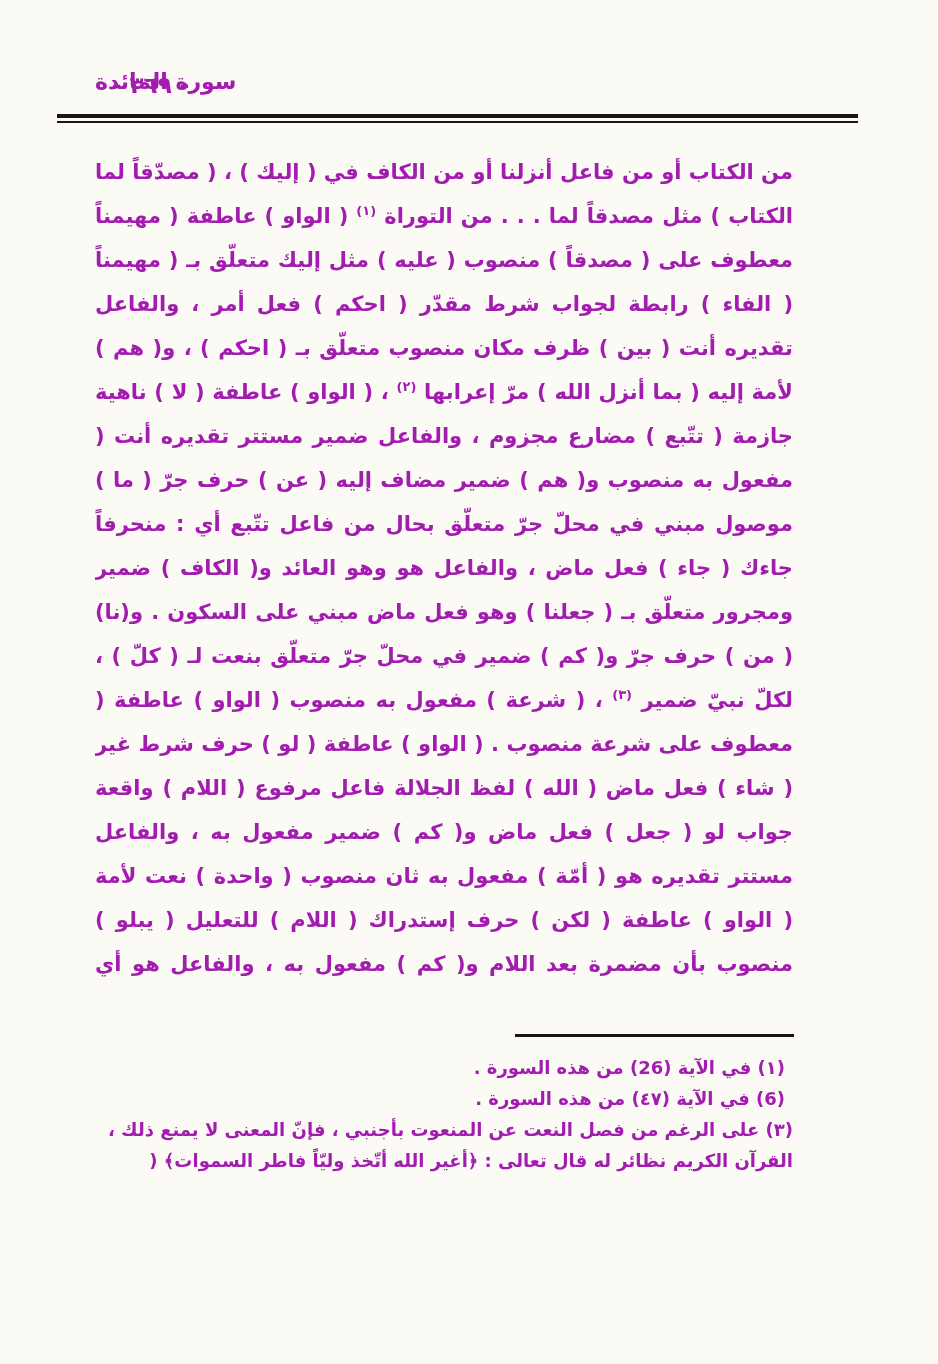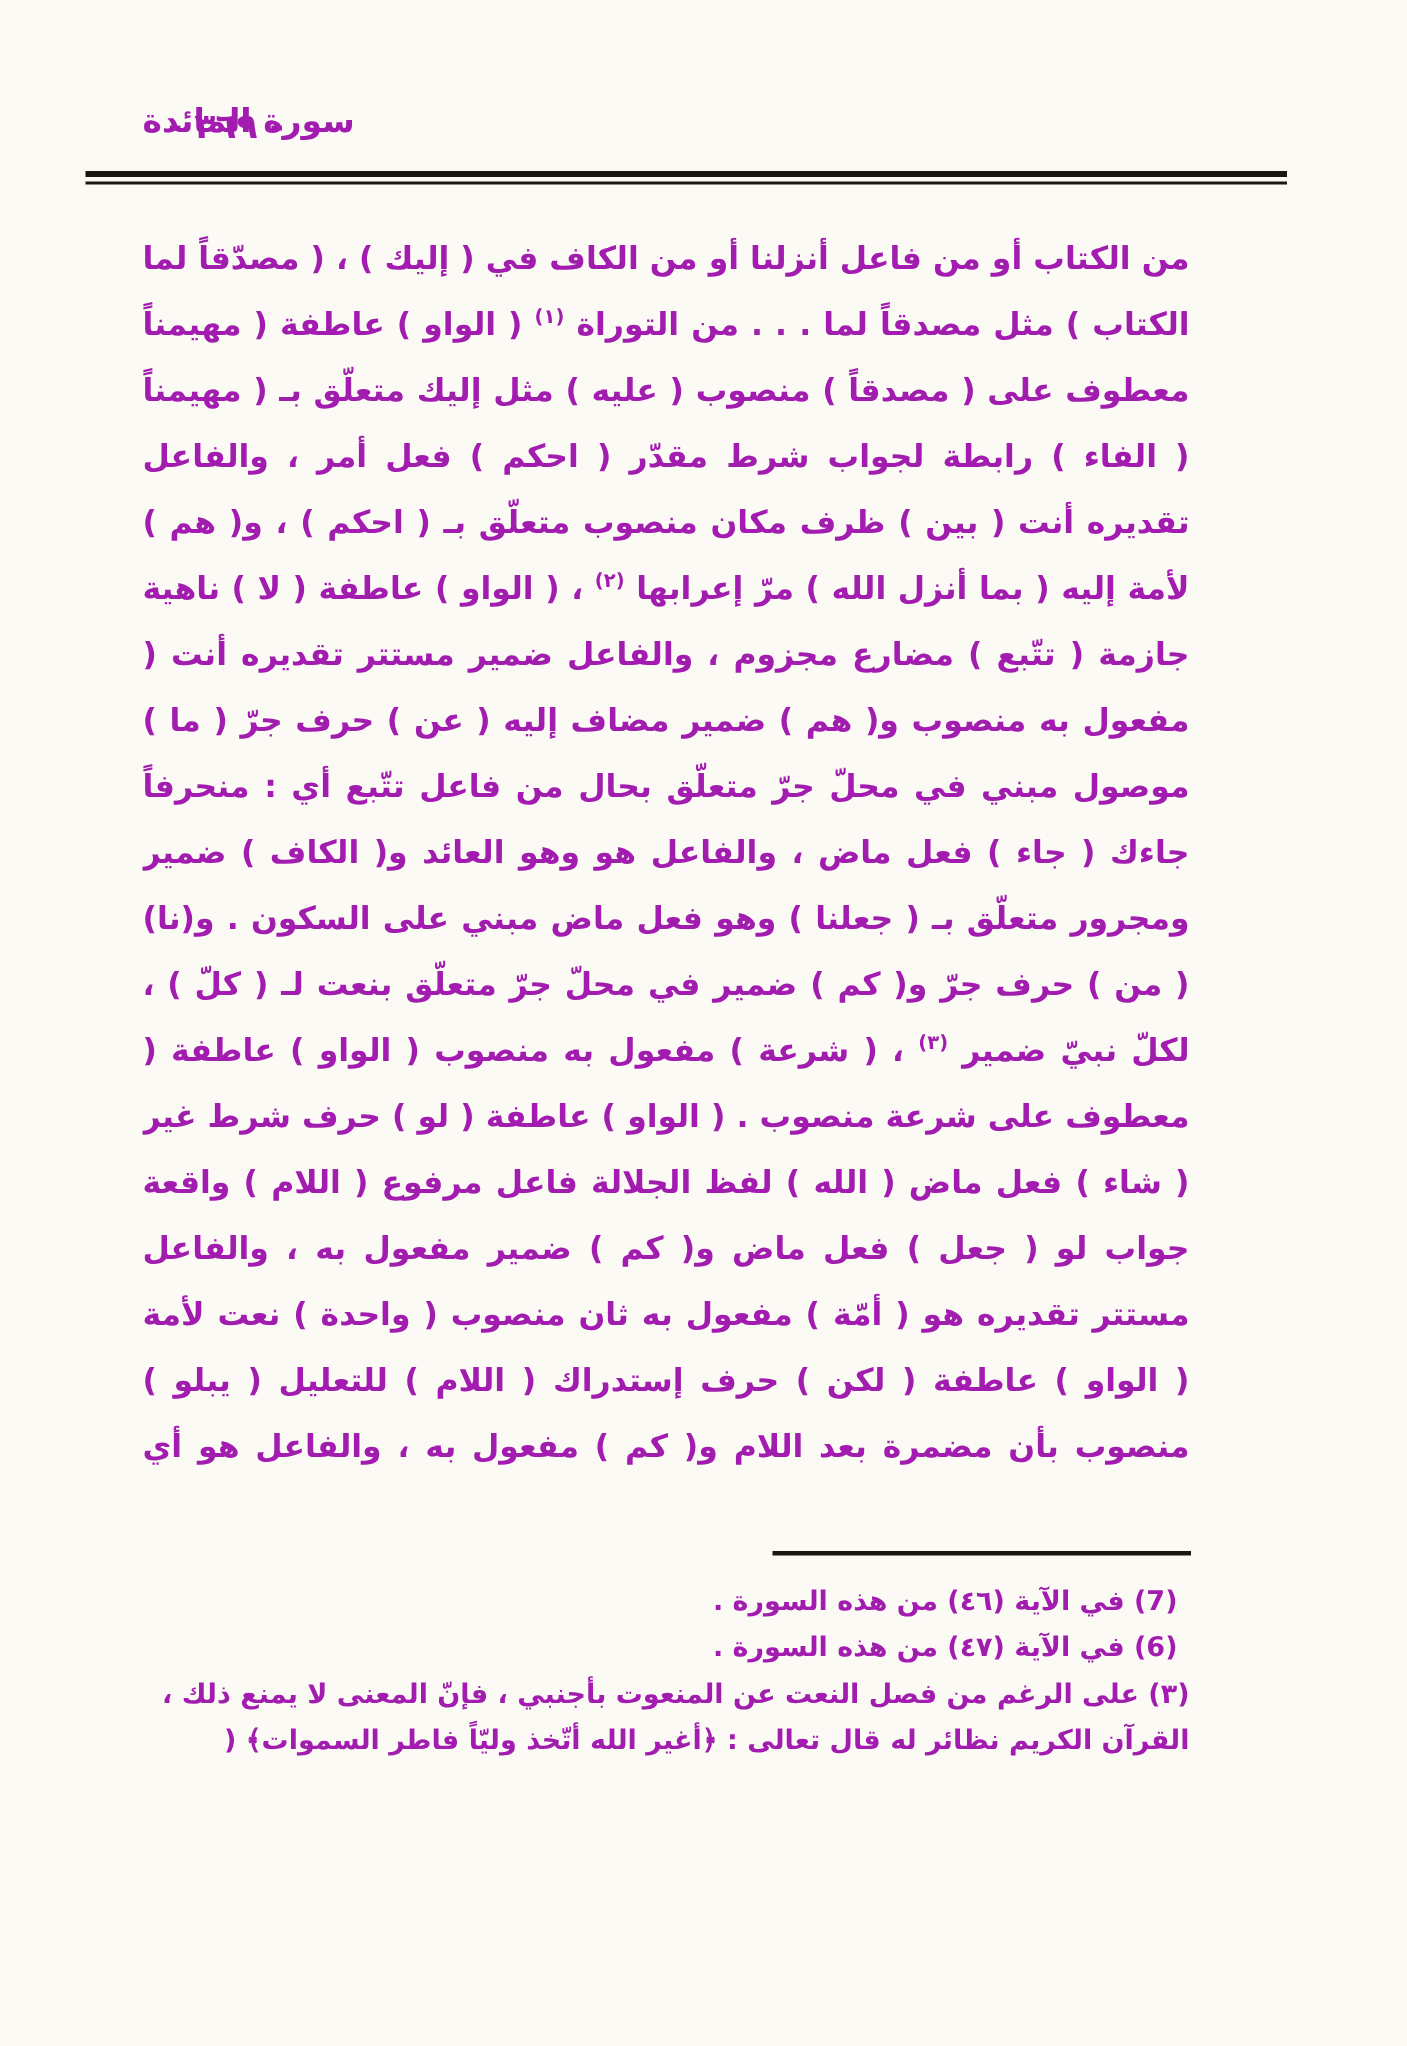--- a/index.html
+++ b/index.html
@@ -121,19 +121,19 @@
       <div class="bline"><span>( شاء ) فعل ماض ( الله ) لفظ الجلالة فاعل مرفوع ( اللام ) واقعة في</span></div>
       <div class="bline"><span>جواب لو ( جعل ) فعل ماض و( كم ) ضمير مفعول به ، والفاعل ضمير</span></div>
       <div class="bline"><span>مستتر تقديره هو ( أمّة ) مفعول به ثان منصوب ( واحدة ) نعت لأمة منصوب</span></div>
       <div class="bline"><span>( الواو ) عاطفة ( لكن ) حرف إستدراك ( اللام ) للتعليل ( يبلو ) مضارع</span></div>
       <div class="bline"><span>منصوب بأن مضمرة بعد اللام و( كم ) مفعول به ، والفاعل هو أي الله .</span></div>
     </div>
 
   <div class="fn-rule"></div>
 
   <div class="footnotes">
-      <div class="fline a-right-indent"><span>(7) في الآية (٤٦) من هذه السورة .</span></div>
+      <div class="fline a-right-indent"><span>(١) في الآية (26) من هذه السورة .</span></div>
       <div class="fline a-right-indent"><span>(6) في الآية (٤٧) من هذه السورة .</span></div>
       <div class="fline a-right"><span>(٣) على الرغم من فصل النعت عن المنعوت بأجنبي ، فإنّ المعنى لا يمنع ذلك ، وفي</span></div>
       <div class="fline a-right"><span>القرآن الكريم نظائر له قال تعالى : ﴿أغير الله أتّخذ وليّاً فاطر السموات﴾ ( سورة الأنعام ـ</span></div>
     </div>
 
 </div>
 
 </body></html>

